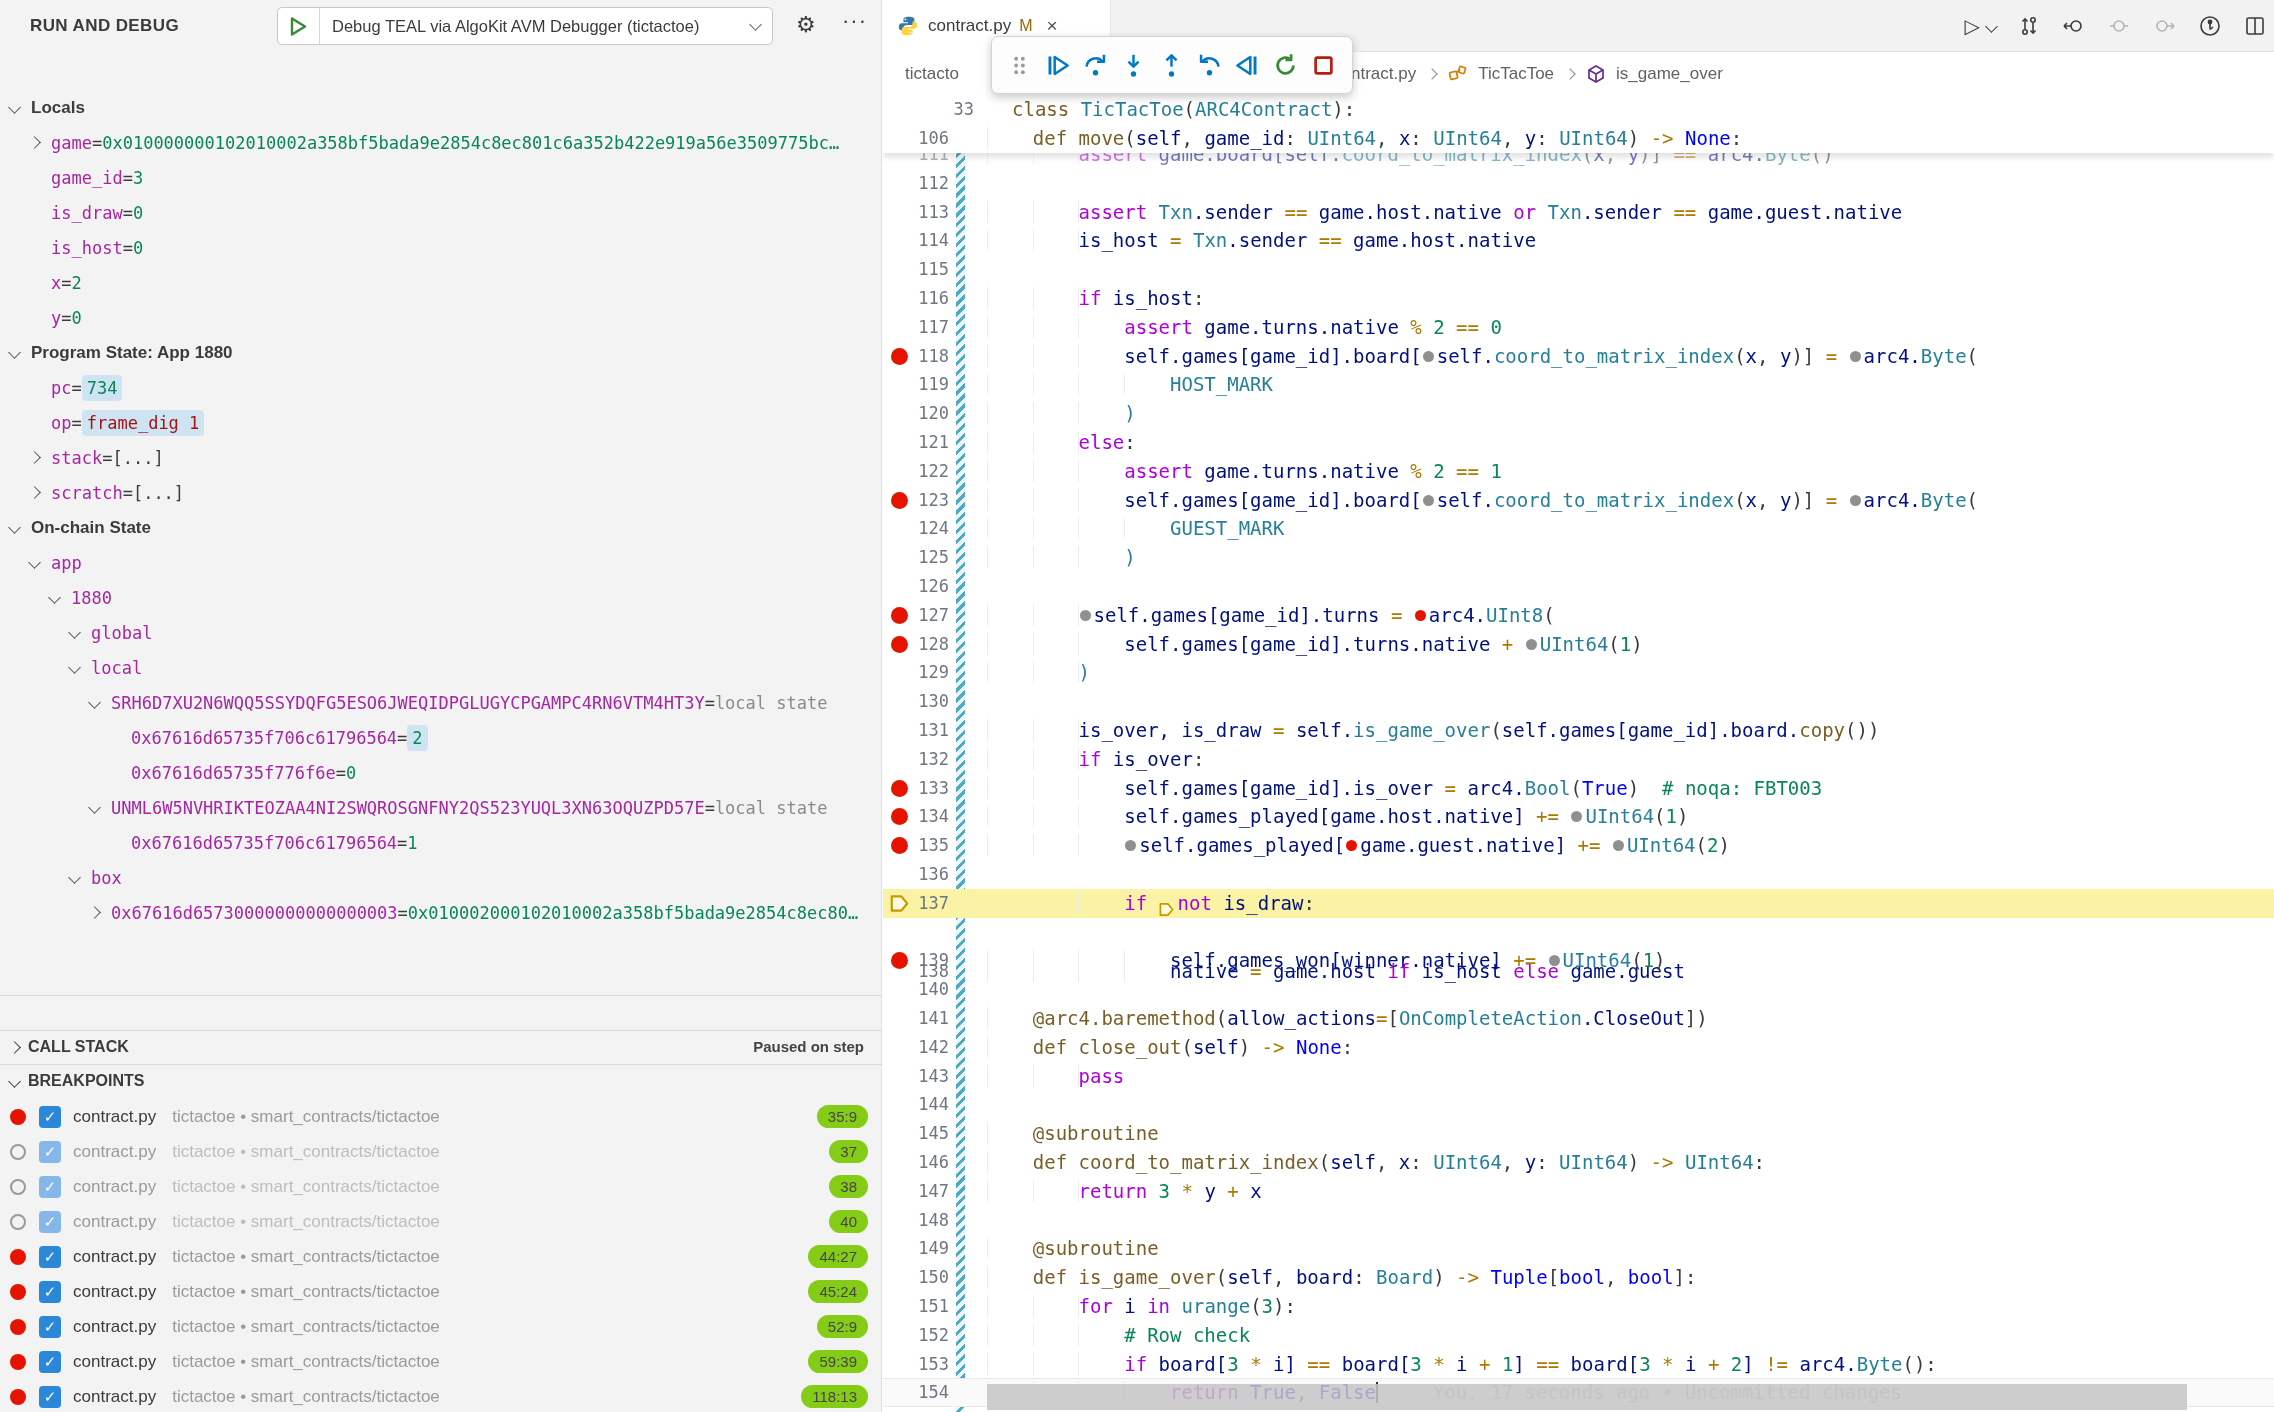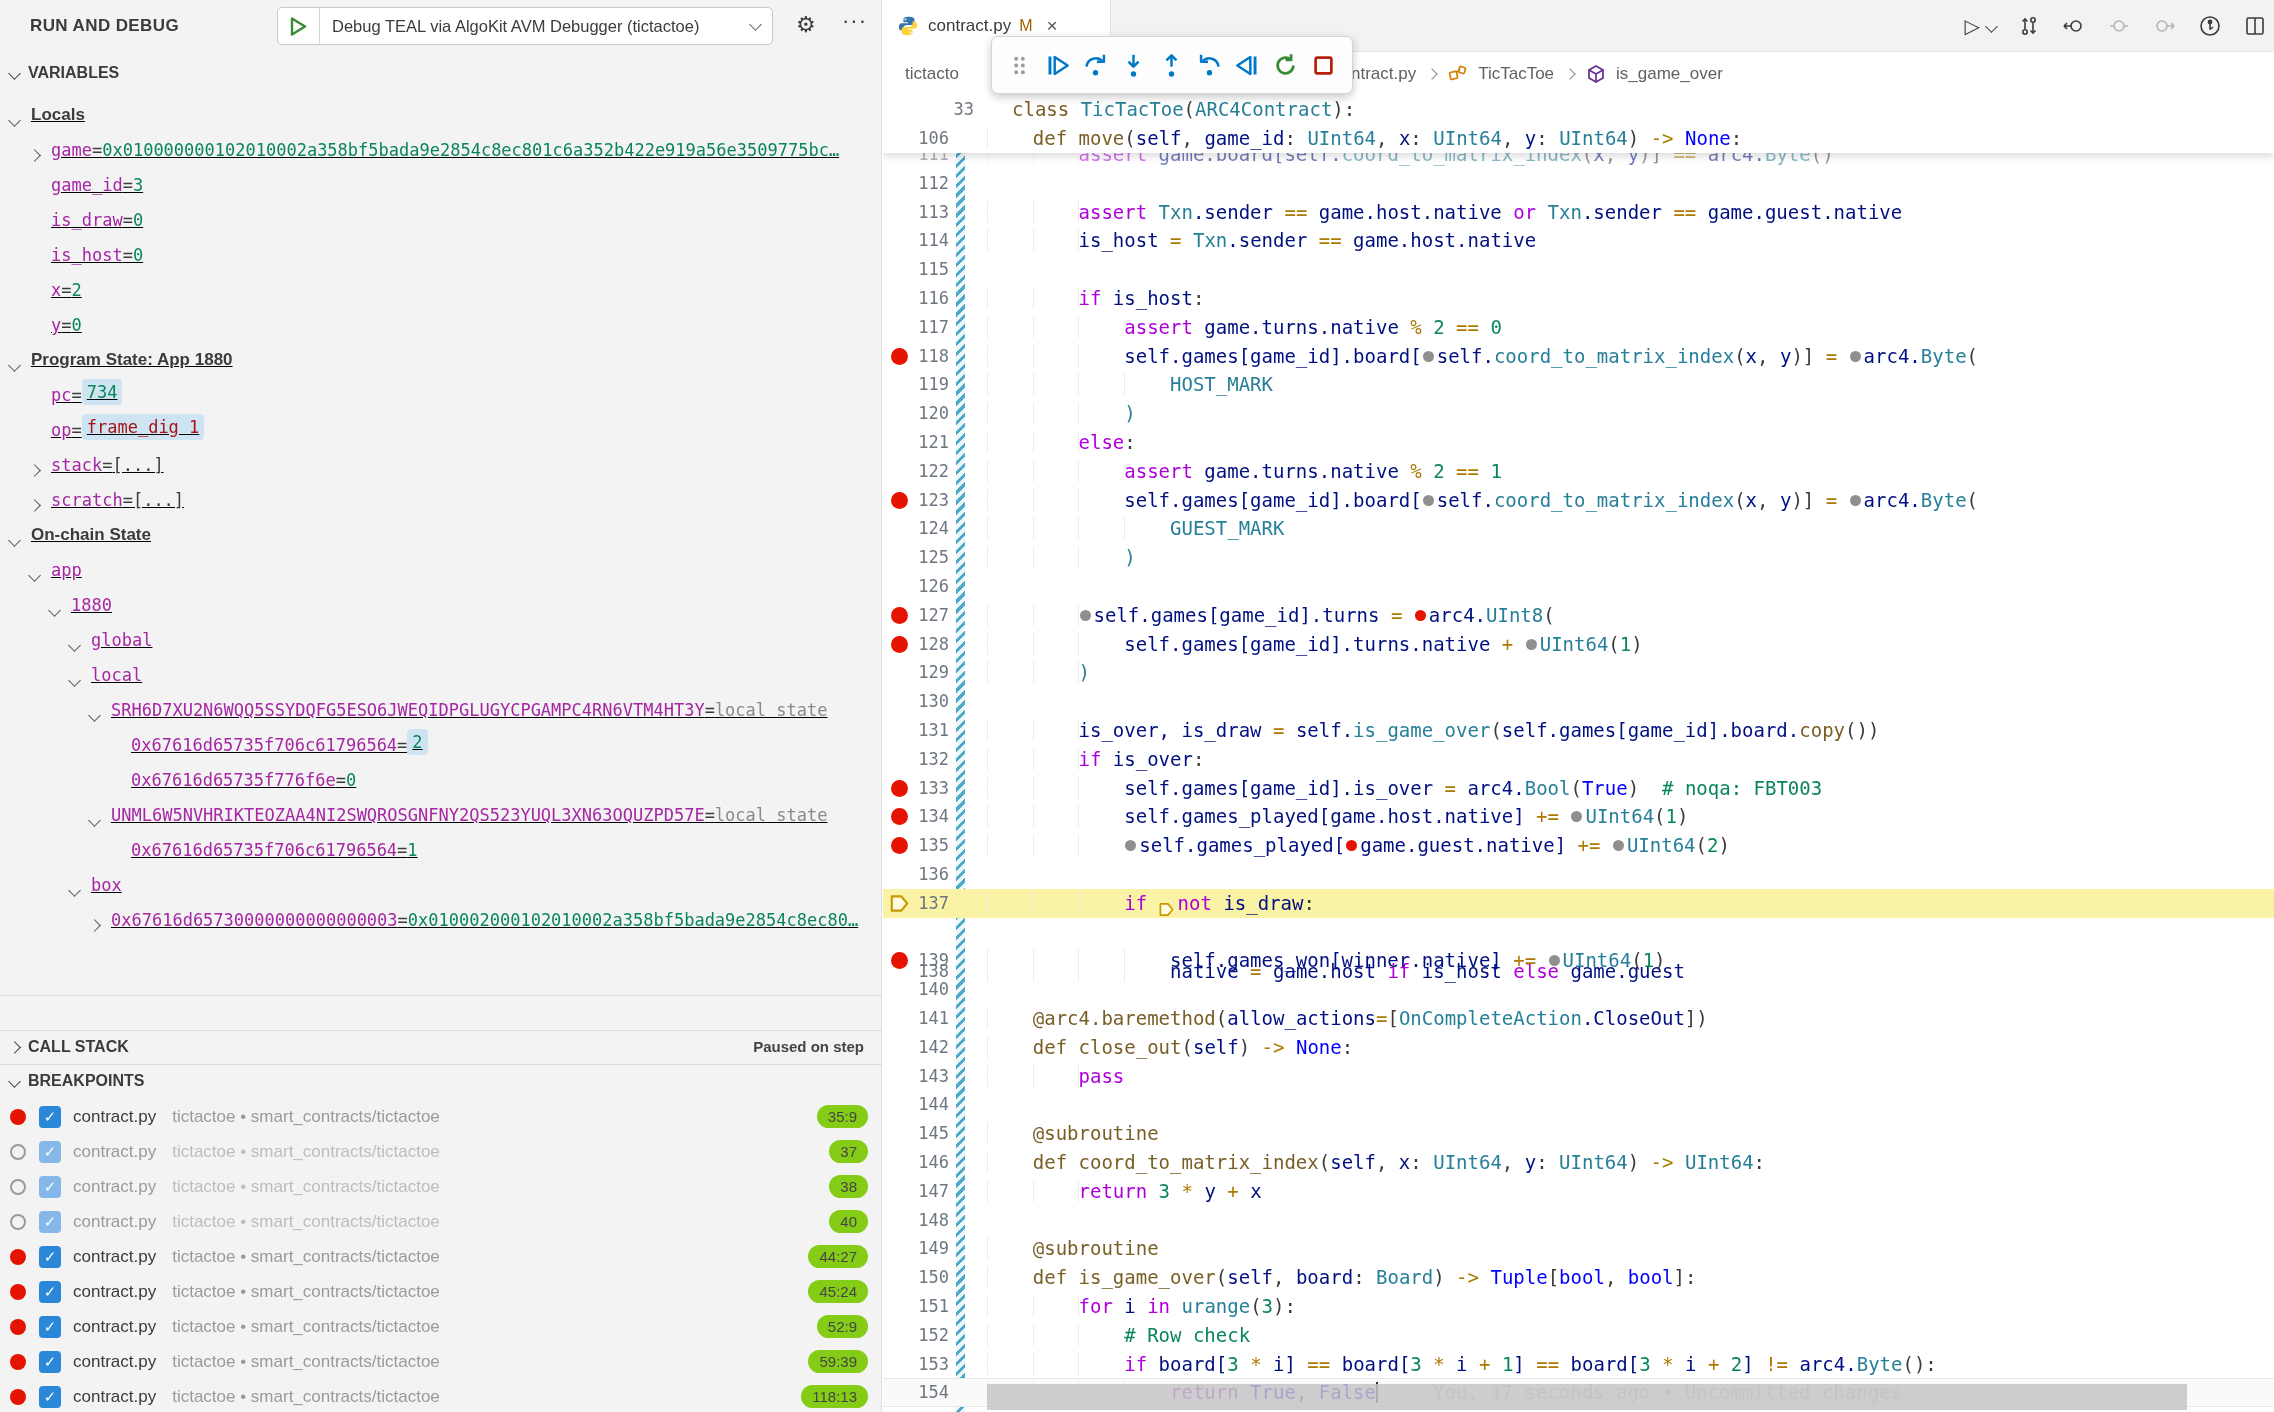--- a/index.html
+++ b/index.html
@@ -25,22 +25,22 @@
   #cfg-chev { margin:0 12px 3px 4px; }
   #gear { position:absolute; left:796px; top:12px; font-size:22px; color:#3b3b3b; }
   #dots { position:absolute; left:842px; top:8px; font-size:22px; color:#3b3b3b; letter-spacing:1px; }
 
   .sec-head { position:absolute; left:0; width:882px; height:30px; display:flex;
     align-items:center; font-size:16px; font-weight:bold; color:#3b3b3b; }
   .sec-head .chev { margin:0 9px 0 10px; border-color:#3b3b3b; }
   .sec-sep { position:absolute; left:0; width:882px; border-top:1px solid #d9d9d9; }
 
   #tree { position:absolute; left:0; top:90px; width:882px; height:905px; overflow:hidden; }
-  .trow { position:absolute; height:35px; display:flex; align-items:flex-end; white-space:nowrap;
-    font-family:"DejaVu Sans Mono", monospace; font-size:17px;text-decoration:underline; }
+  .trow { position:absolute; height:35px; display:flex; align-items:center; white-space:nowrap;
+    font-family:"DejaVu Sans Mono", monospace; font-size:17px; }
   .trow .chev { border-color:#555; margin-right:12px; }
   .scope { font-family:"Liberation Sans", sans-serif; font-weight:bold; color:#3b3b3b; font-size:17px; }
   .vn { color:#a626a4; }
   .eq { color:#3b3b3b; }
   .num { color:#098658; }
   .raw { color:#3b3b3b; }
   .gray { color:#8a8a8a; font-family:"DejaVu Sans Mono", monospace; }
   .hlnum { color:#098658; background:#cfe4f2; border-radius:4px; padding:3px 5px; }
   .hlred { color:#a31515; background:#cfe4f2; border-radius:4px; padding:3px 5px; }
 
@@ -136,24 +136,20 @@
         <svg width="17" height="19" viewBox="0 0 17 19">
             <path d="M2 1.5 L15 9.5 L2 17.5 Z" fill="none" stroke="#388a34" stroke-width="2.4" stroke-linejoin="round"></path>
           </svg>
       </div>
       <div id="cfg-label">Debug TEAL via AlgoKit AVM Debugger (tictactoe)</div>
       <span id="cfg-chev" class="chev down"></span>
     </div>
     <div id="gear">⚙</div>
     <div id="dots">···</div>
 
-    <div class="sec-head" style="top:58px;">
-      <span class="chev down"></span>
-      <span>VARIABLES</span>
-    </div>
     <div id="tree">
         <div class="trow" style="top: 0px; left: 10px;">
           <span class="chev down"></span>
           <span class="scope">Locals</span>
         </div>
         <div class="trow" style="top: 35px; left: 30px;">
           <span class="chev right"></span>
           <span class="vn">game</span>
           <span class="eq"> = </span>
           <span class="num">0x010000000102010002a358bf5bada9e2854c8ec801c6a352b422e919a56e3509775bc…</span>

